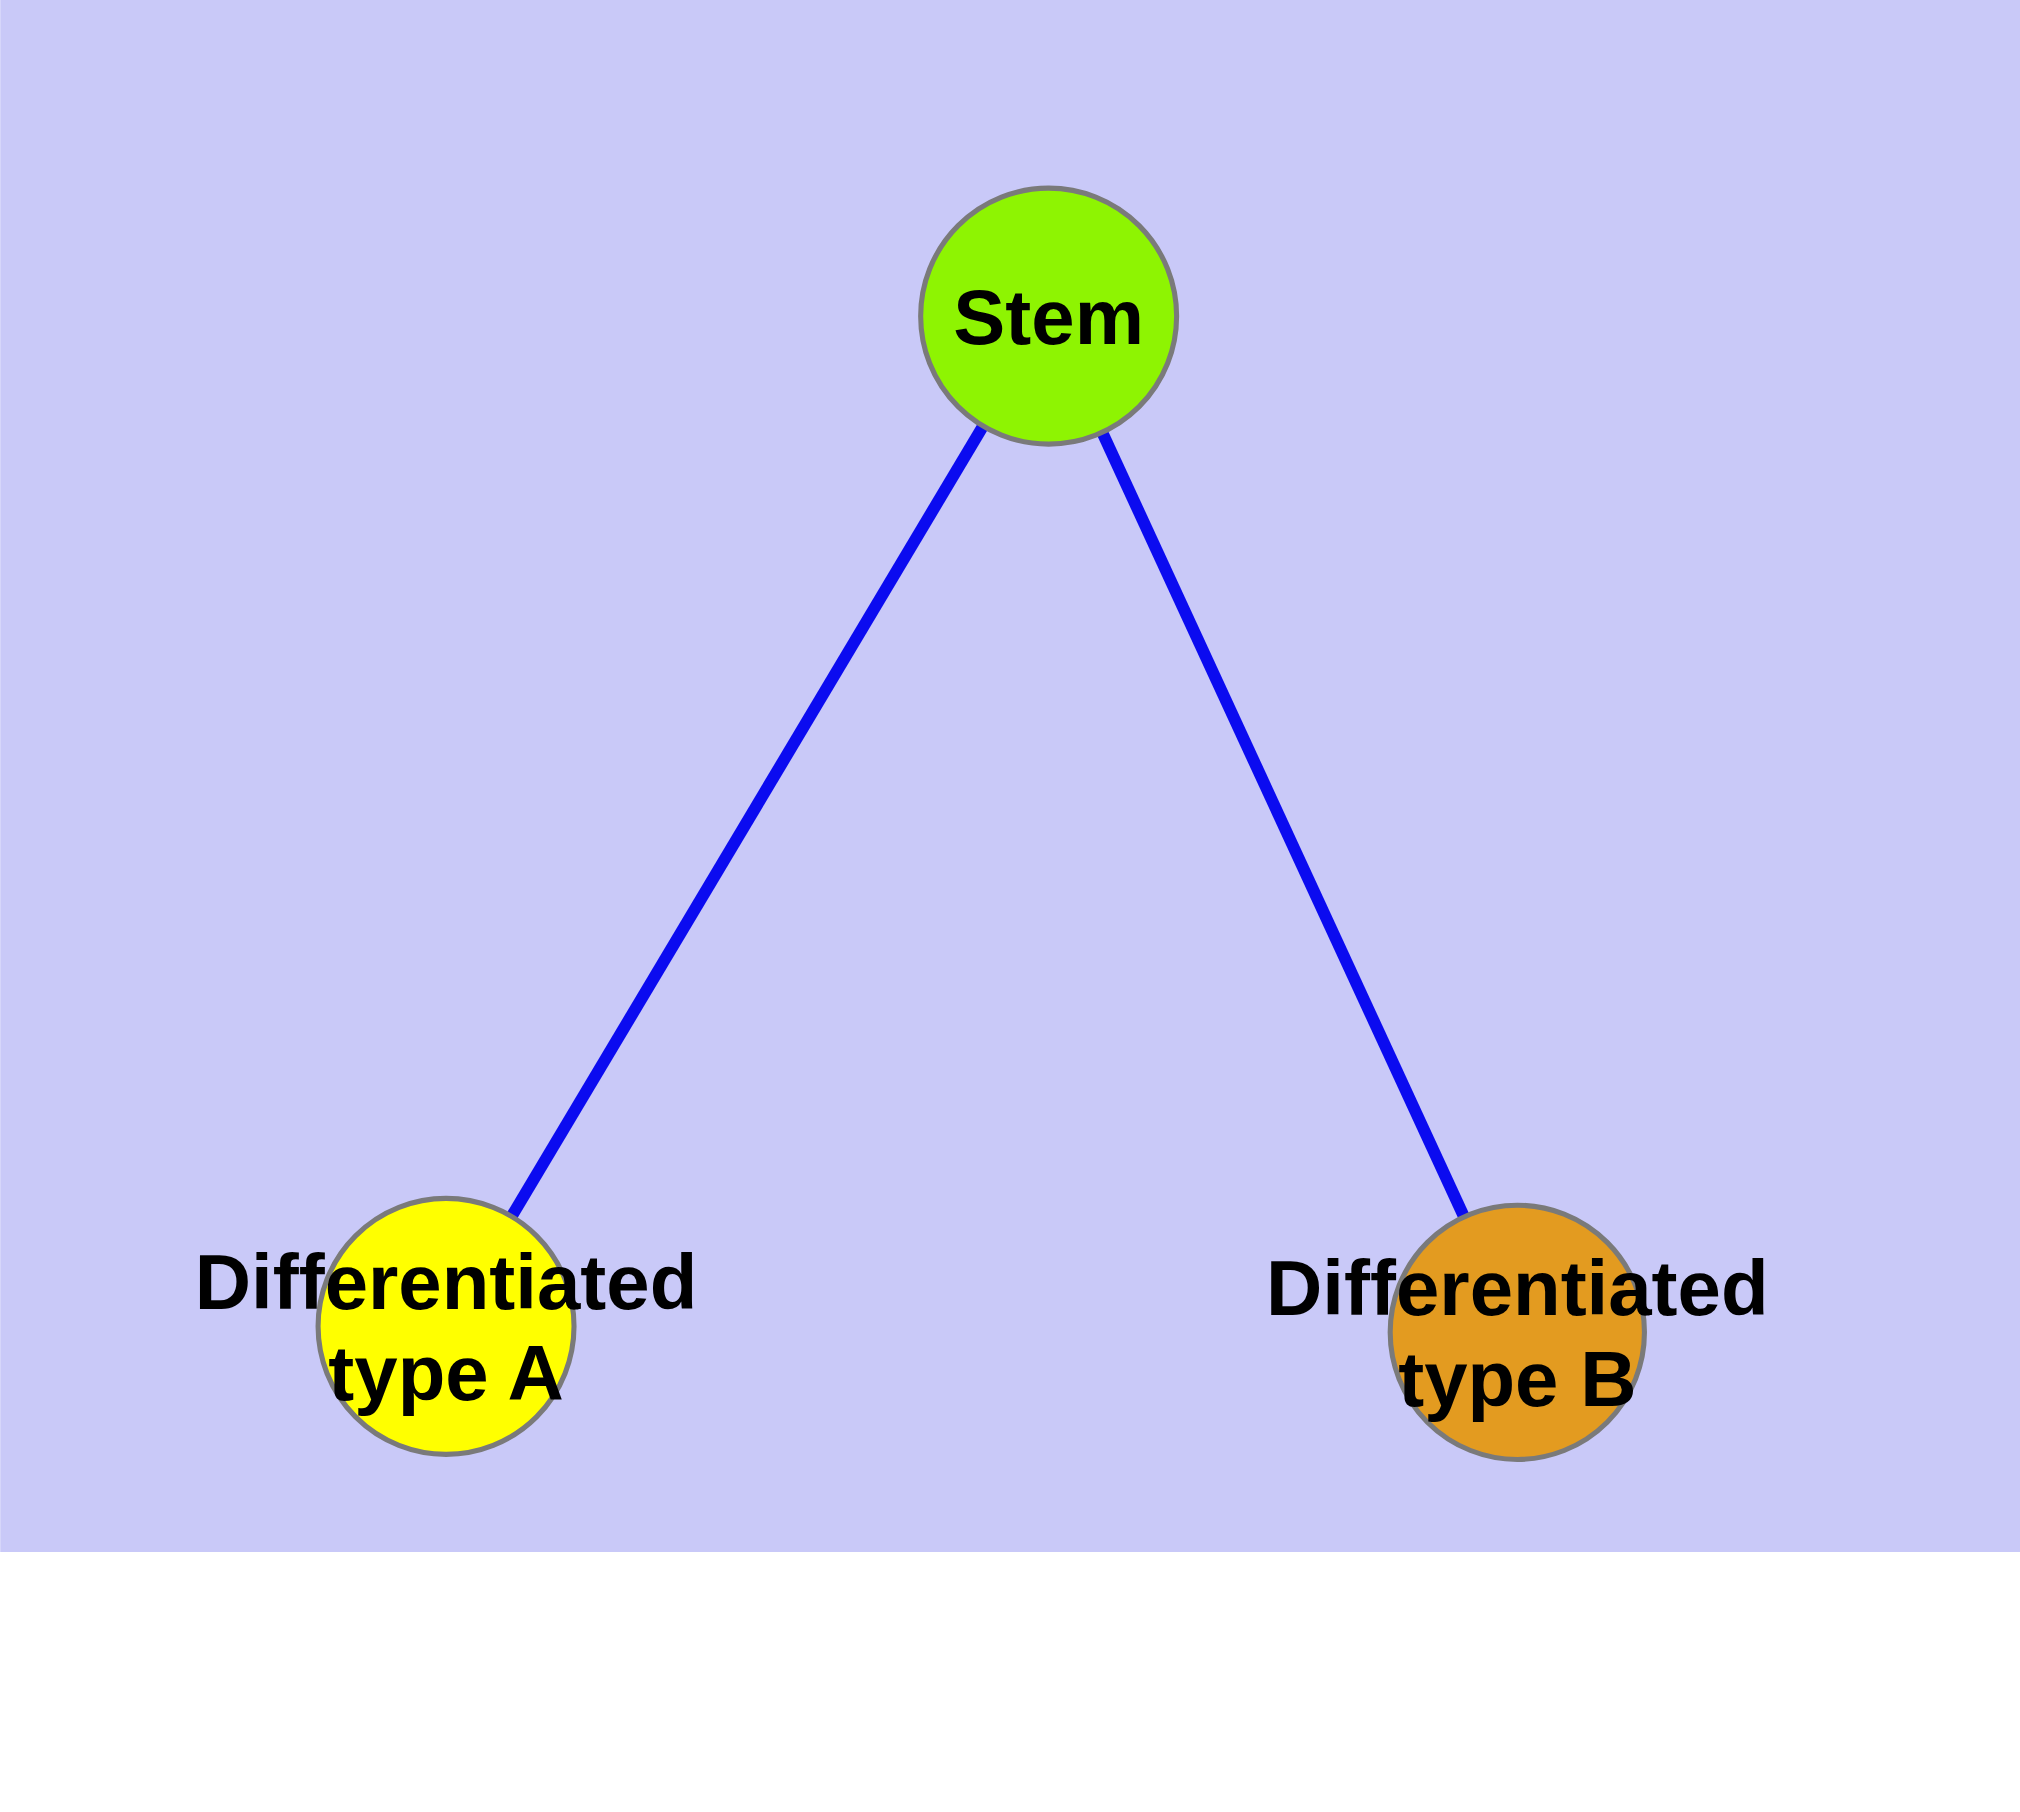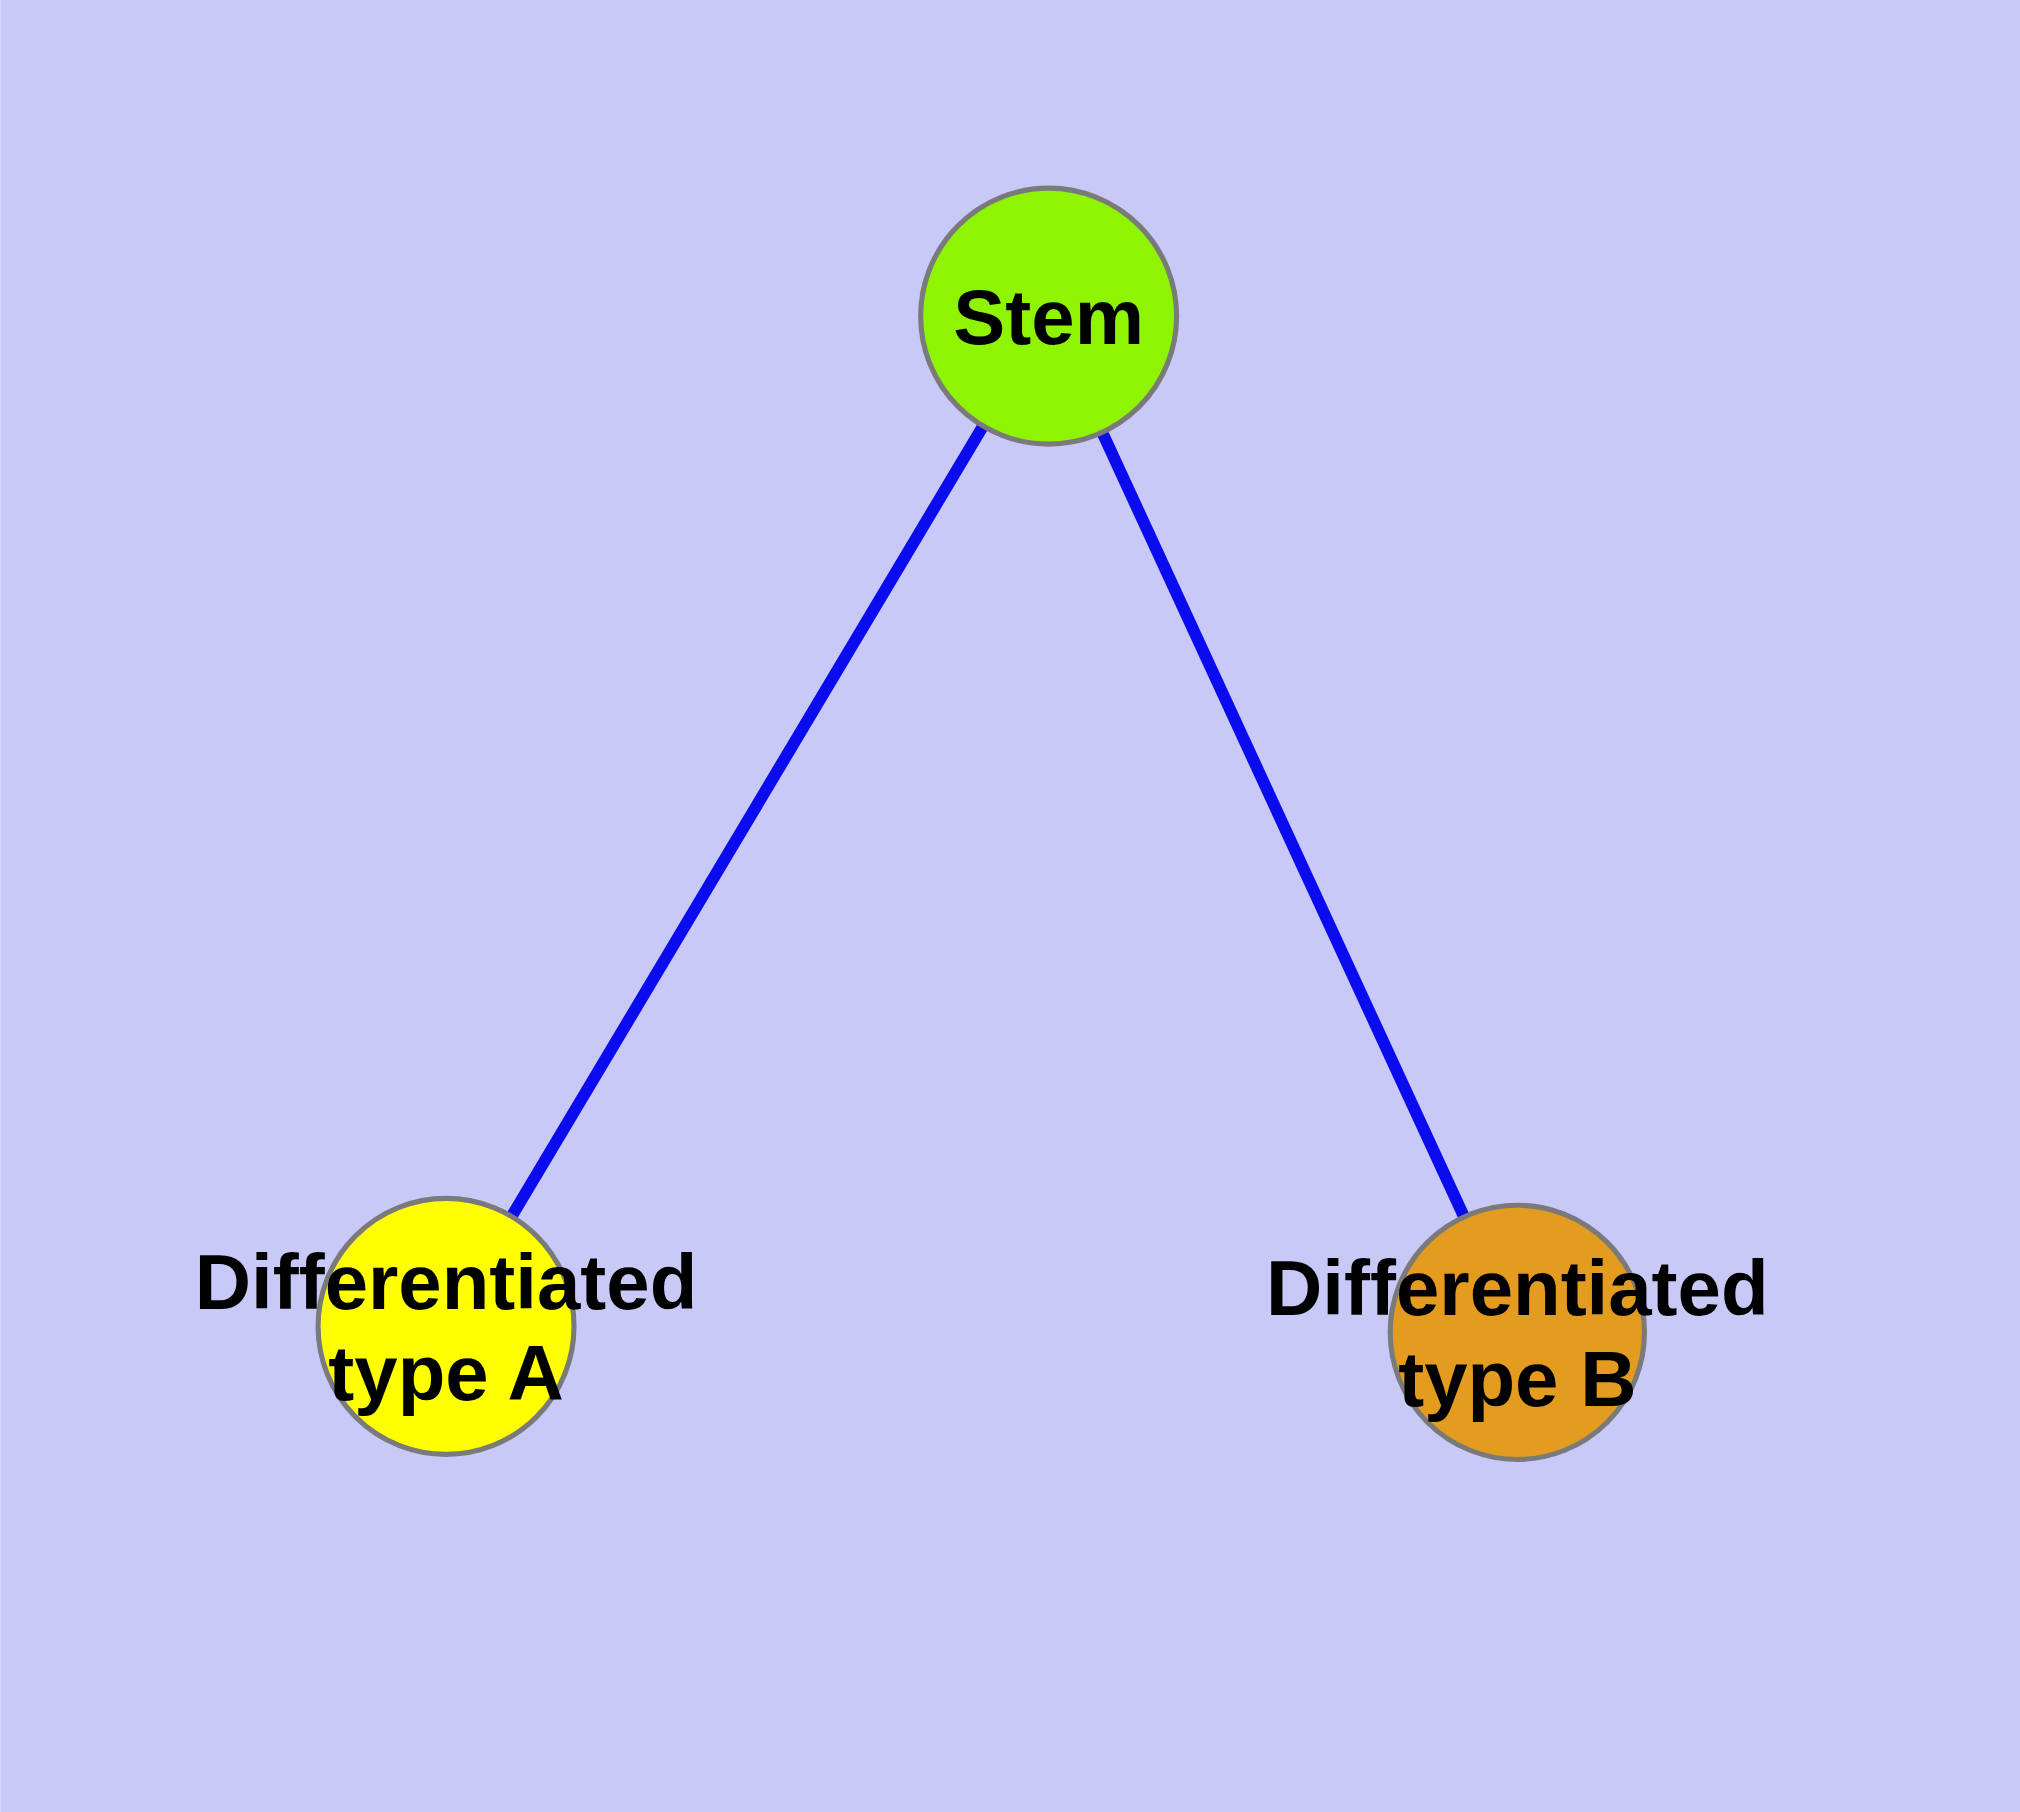--- a/index.html
+++ b/index.html
@@ -2,21 +2,21 @@
 <html style="font-size:13.6px"><head>
 <meta charset="utf-8">
 <style>
   html, body {
     margin: 0;
     padding: 0;
     background: #ffffff;
   }
   .canvas-wrap {
     width: 2021px;
-    height: 1812px;
+    height: 1552px;
     overflow: hidden;
   }
   svg {
     display: block;
   }
   .node-label {
     font-family: "Liberation Sans", sans-serif;
     font-weight: 700;
     font-size: 92px;
     text-anchor: middle;

